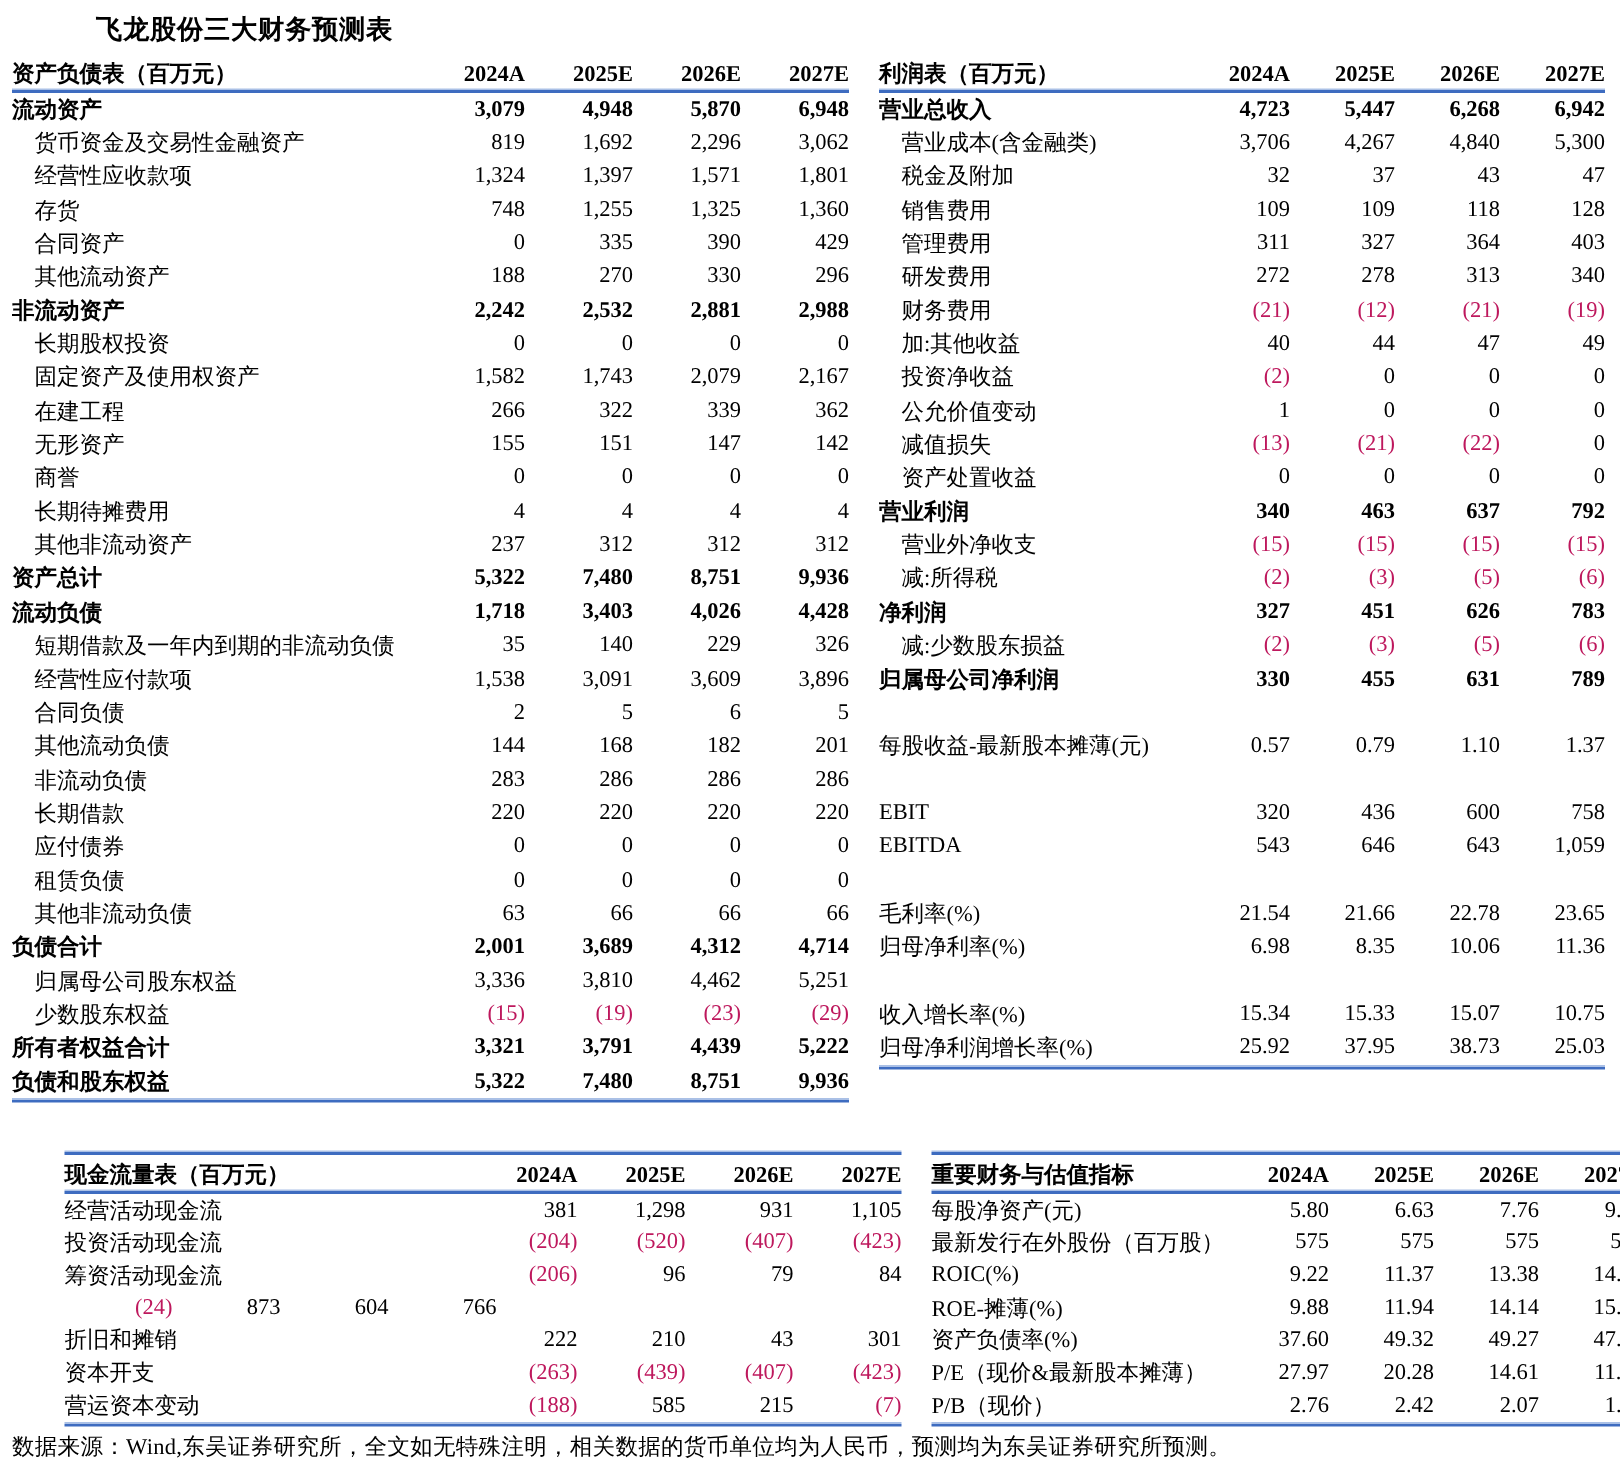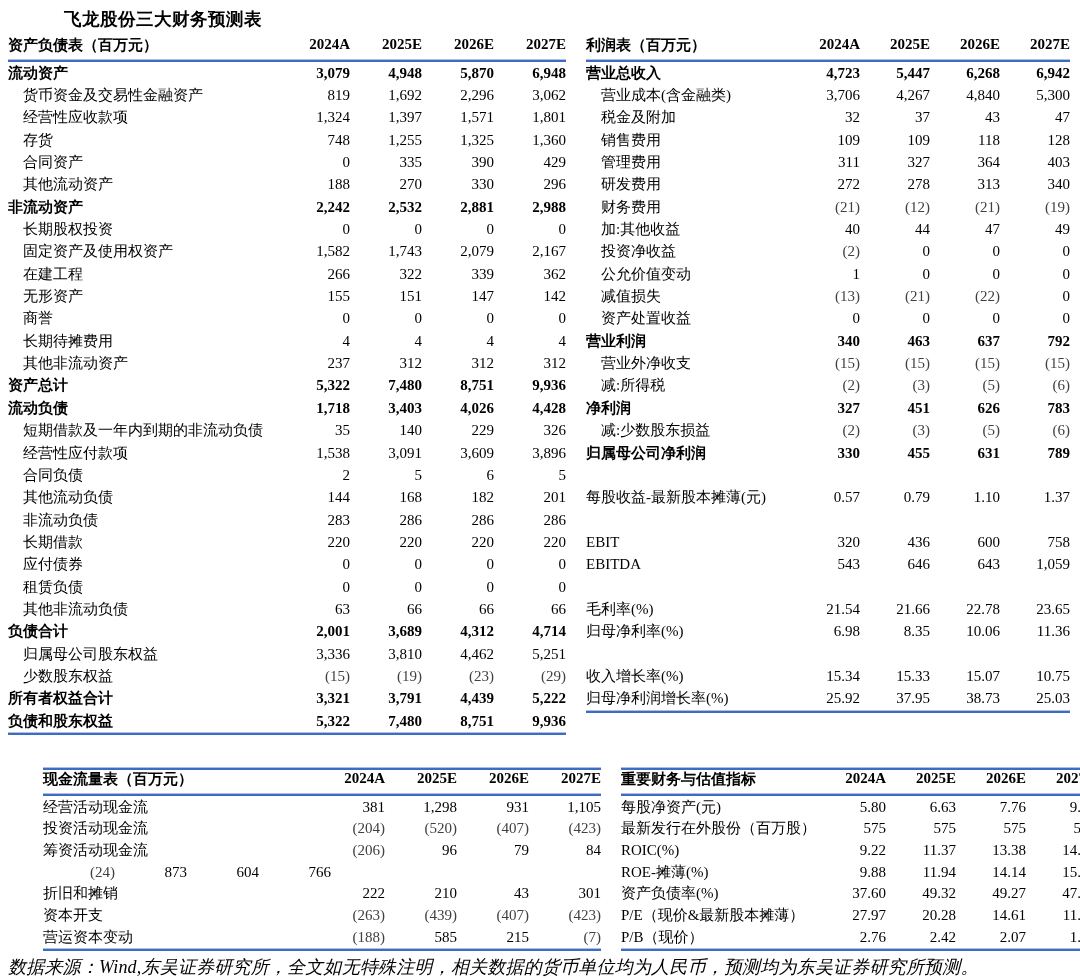--- a/index.html
+++ b/index.html
@@ -14,37 +14,36 @@
   }
   .tables-row{display:flex;gap:20px;padding:0 10px 0 8px;}
   .tables-row.bottom{margin-top:32px;padding-left:43px;}
   .t-left{width:558px;flex:0 0 558px;}
   .t-right{flex:1;}
   .fin-table{font-size:15px;}
   .rule{
     height:3px;
     background:linear-gradient(to bottom,#aac0e6 0%,#aac0e6 34%,#3e6cc0 34%,#3e6cc0 100%);
   }
-  .hrow{display:flex;height:23px;font-weight:bold;}
+  .hrow{display:flex;align-items:flex-end;height:23px;font-weight:bold;}
   .hrow .hlabel{flex:1;white-space:nowrap;}
   .hrow .hcol{width:72px;text-align:right;font-family:"Liberation Serif",serif;}
   .t-right .hrow .hcol{width:70px;}
   .row{display:flex;align-items:center;height:22.35px;white-space:nowrap;}
   .bottom .row{height:21.7px;}
   .row .lbl{flex:1;overflow:hidden;}
   .row .num{width:72px;text-align:right;}
   .t-right .row .num{width:70px;}
   .row.bold{font-weight:bold;}
   .row .lbl.ind{padding-left:15px;}
-  .num.neg{color:#404040;}
+  .num.neg{color:#be185d;}
   .footer{
-    font-size:18px;
+    font-size:15px;
     padding:4px 10px 0 8px;
     letter-spacing:.2px;
-    font-style:italic;
   }
 </style>
 </head>
 <body>
 
 <div class="page">
   <div class="title">飞龙股份三大财务预测表</div>
 
   <div class="tables-row">
     <div class="fin-table t-left">

